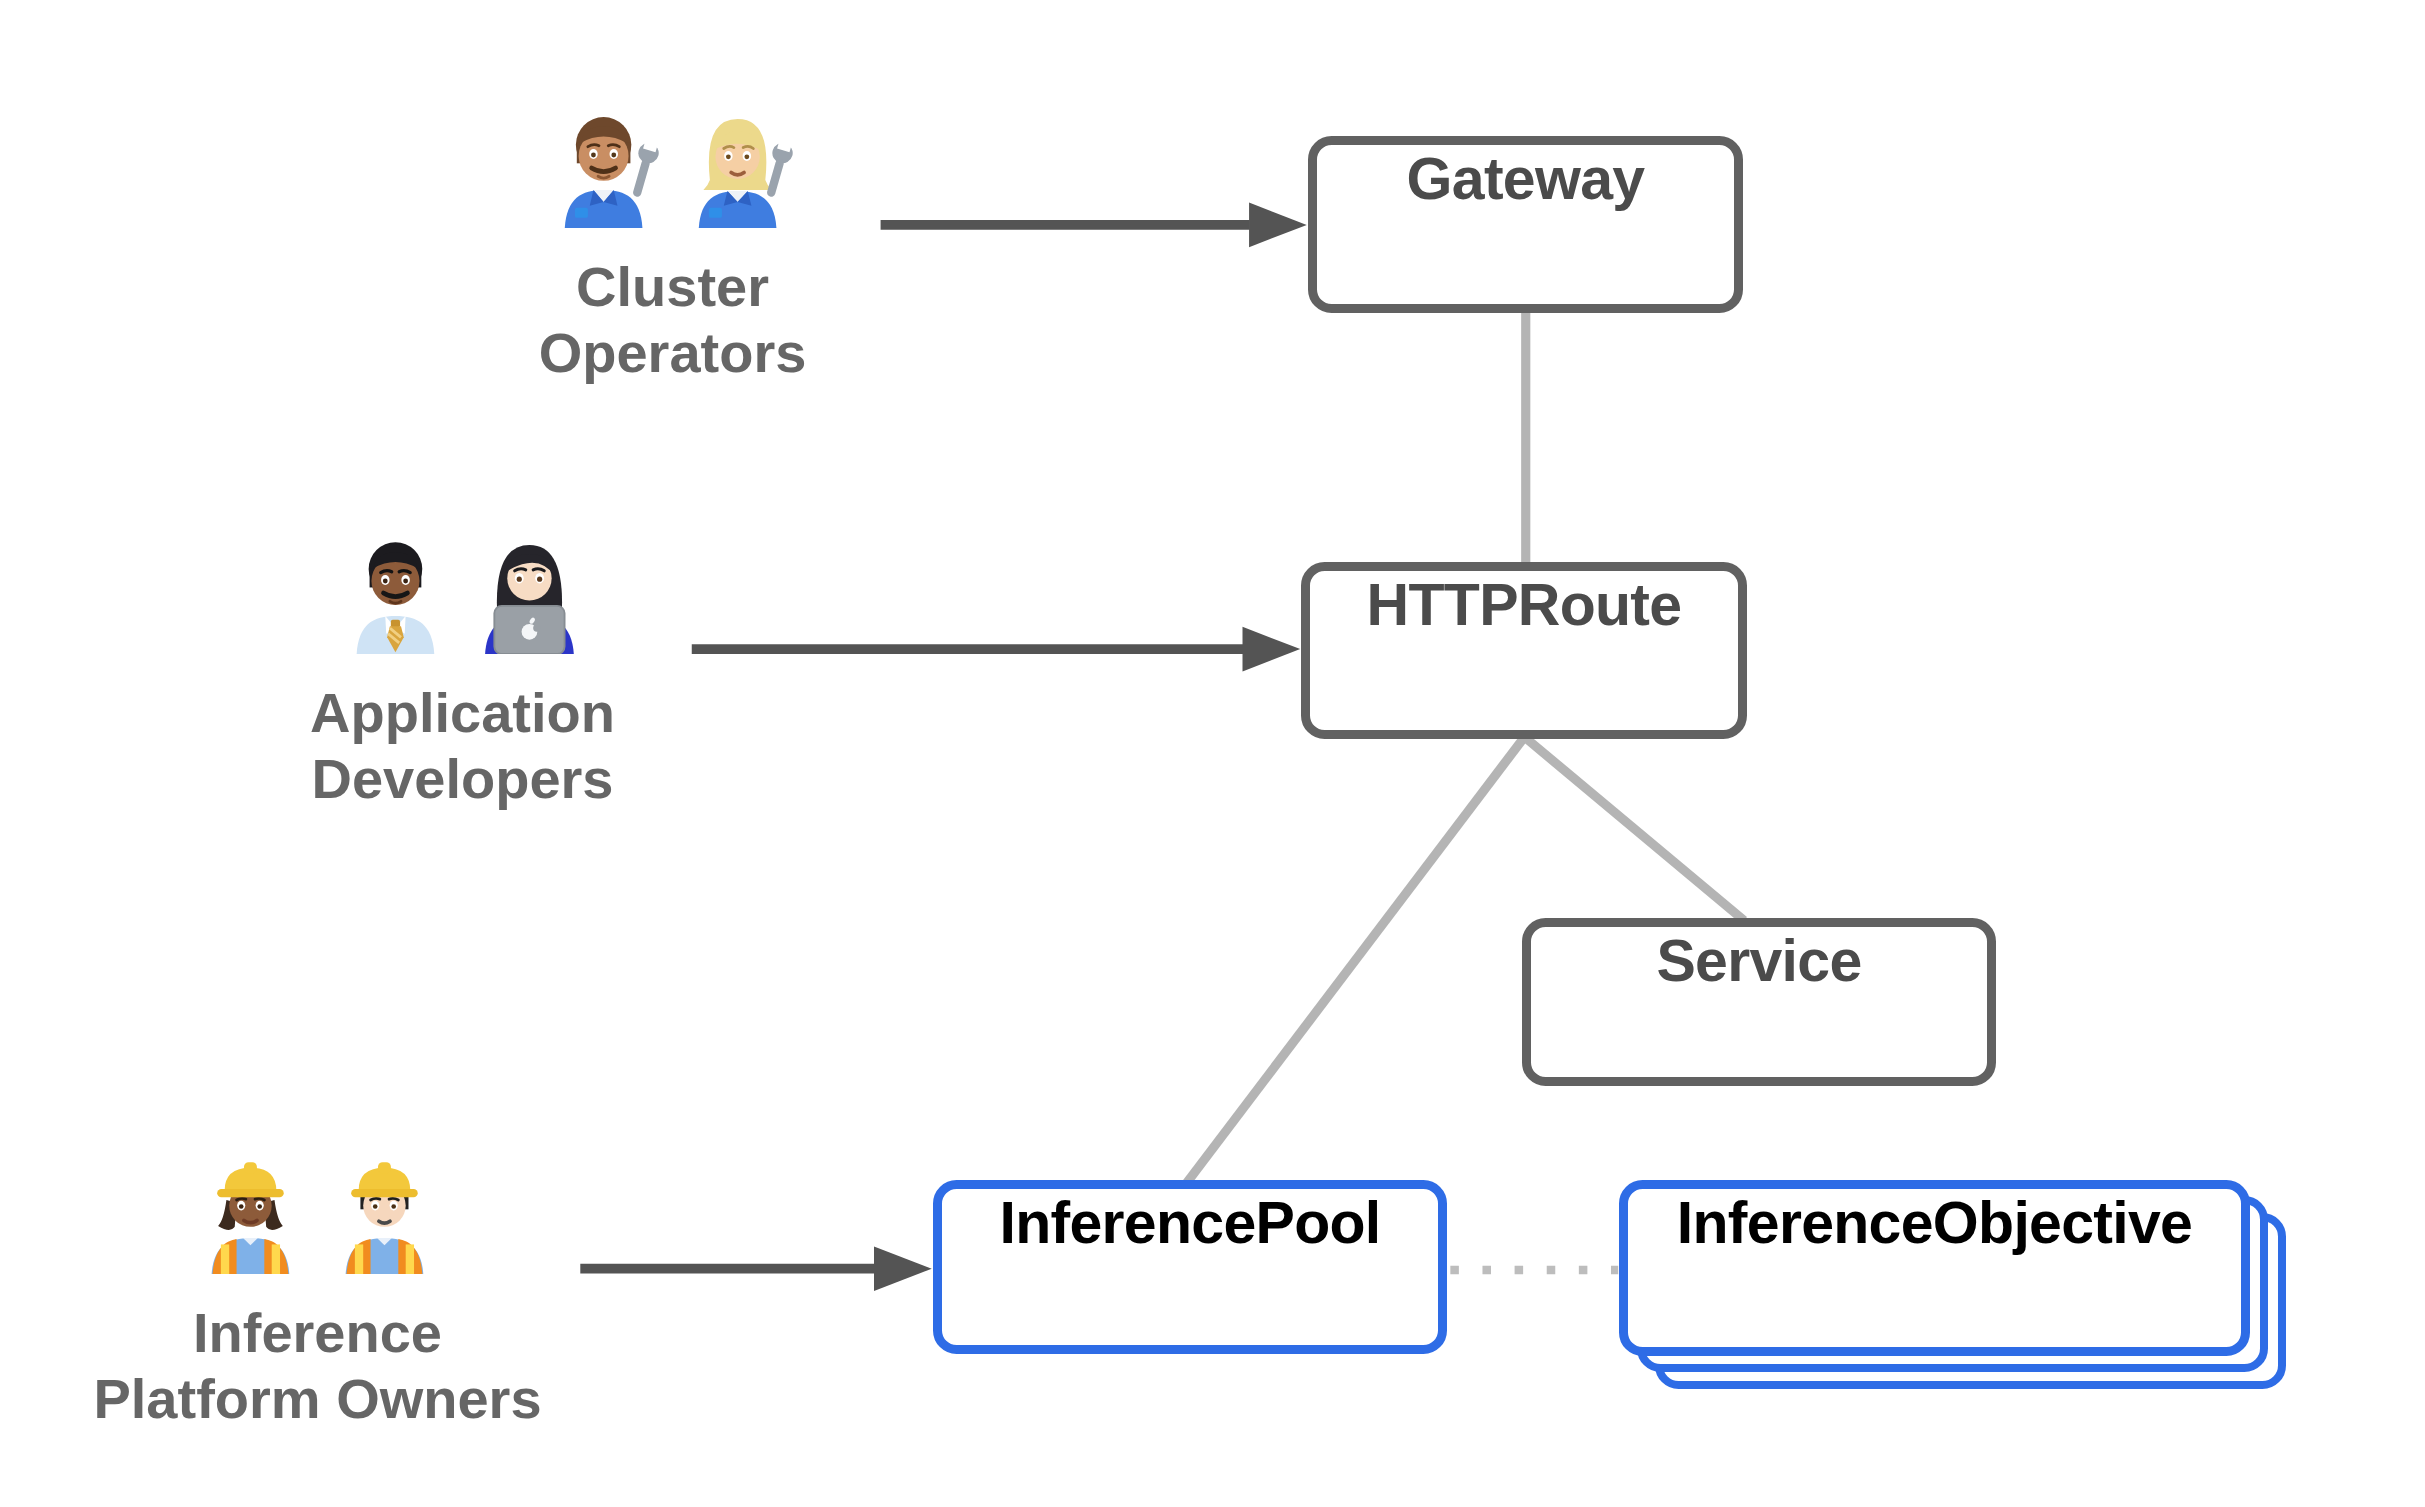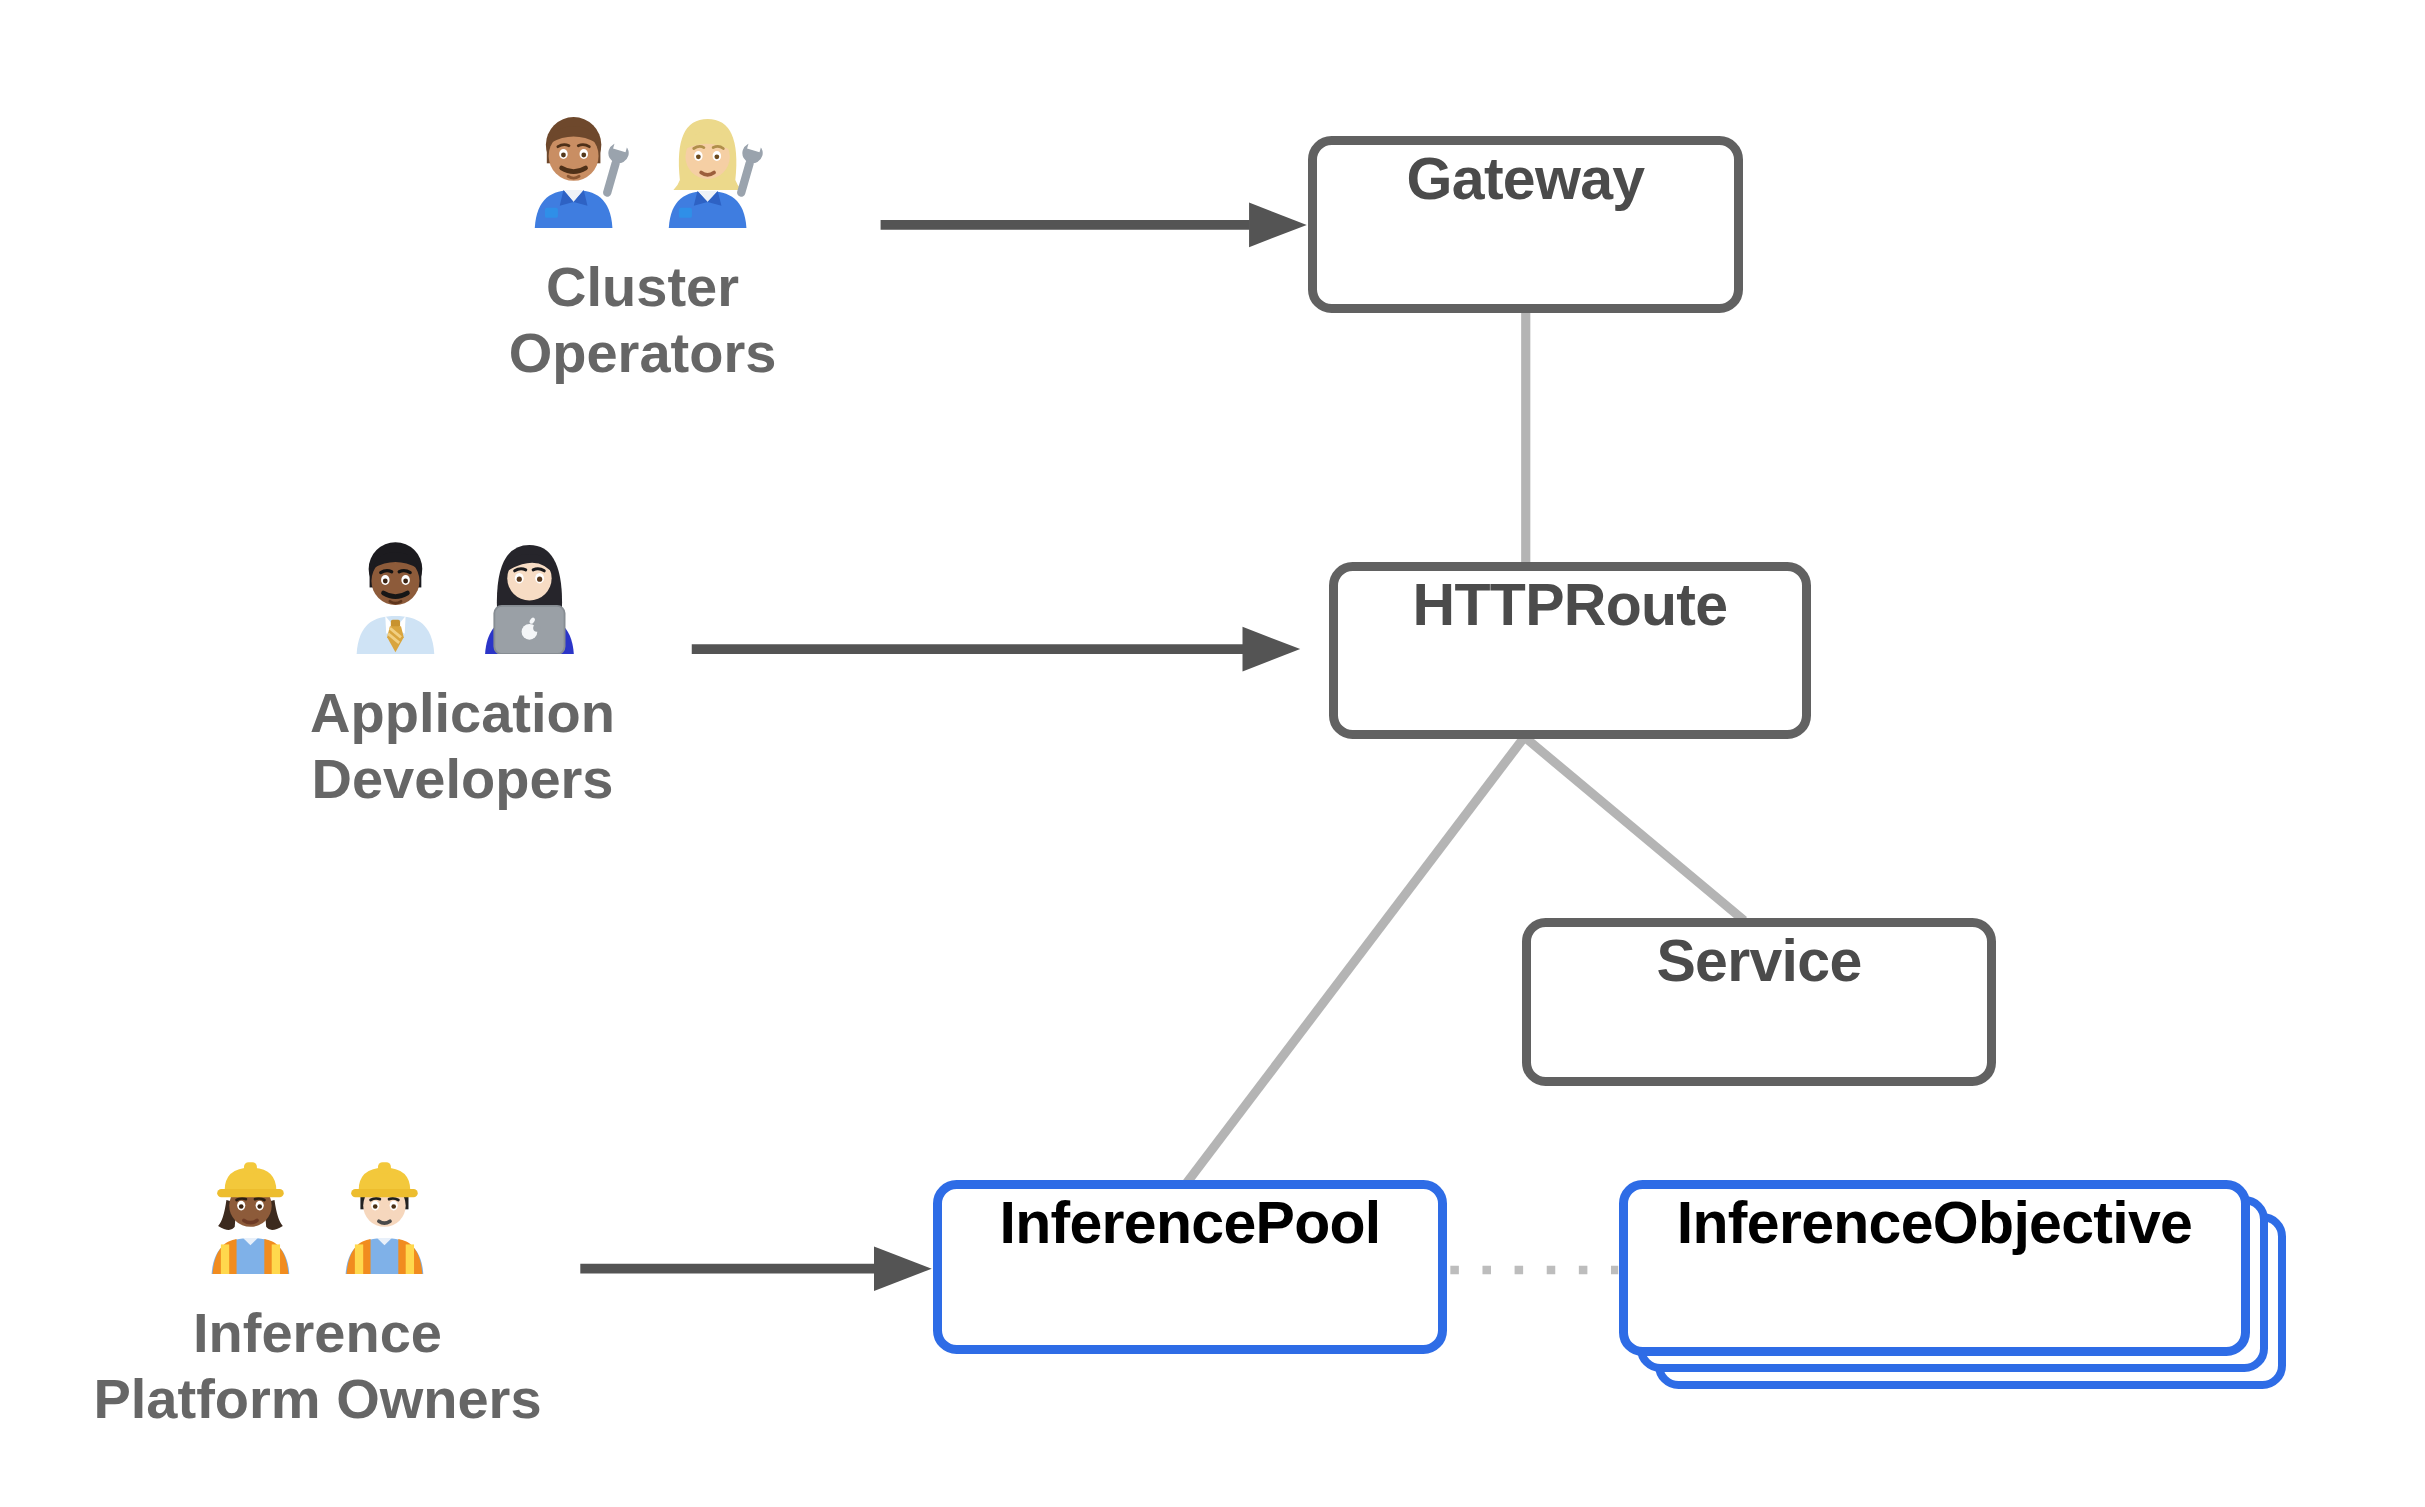--- a/index.html
+++ b/index.html
@@ -100,21 +100,21 @@
 
     <line x1="2327" y1="476" x2="2327" y2="860" stroke="#b4b4b4" stroke-width="14"></line>
 
     <line x1="2325" y1="1124" x2="1810" y2="1804" stroke="#b4b4b4" stroke-width="14"></line>
 
     <line x1="2325" y1="1124" x2="2660" y2="1404" stroke="#b4b4b4" stroke-width="14"></line>
 
     <line x1="2212" y1="1937" x2="2468" y2="1937" stroke="#bdbdbd" stroke-width="13" stroke-dasharray="13 36"></line>
   </svg>
 
-  <div class="persona" style="left:472px; top:106px; width:341px;">
+  <div class="persona" style="left:502px; top:106px; width:341px;">
     <div class="emoji-row">
       <span class="emoji">
         <svg viewBox="0 0 120 132" xmlns="http://www.w3.org/2000/svg">
           <circle cx="58" cy="42" r="30" fill="#6e482c"></circle>
           <rect x="29" y="40" width="9" height="22" fill="#6e482c"></rect>
           <rect x="78" y="40" width="9" height="22" fill="#6e482c"></rect>
           <circle cx="58" cy="54" r="27" fill="#c98e63"></circle>
           <path d="M33 40 q25 -14 50 0 q-4 -18 -25 -18 q-21 0 -25 18 z" fill="#6e482c"></path>
           <path d="M41 44 q6 -4 12 -1" stroke="#4e3018" stroke-width="3" fill="none" stroke-linecap="round"></path>
           <path d="M63 43 q6 -3 12 1" stroke="#4e3018" stroke-width="3" fill="none" stroke-linecap="round"></path>
@@ -261,21 +261,21 @@
         </svg>
       </span>
     </div>
     <div class="persona-label">Application Developers</div>
   </div>
 
   <div class="node" style="left:1308px; top:136px; width:435px; height:177px;">
     <span class="node-label">Gateway</span>
   </div>
 
-  <div class="node" style="left:1301px; top:562px; width:482px; height:177px;margin-left:28px;">
+  <div class="node" style="left:1301px; top:562px; width:446px; height:177px;">
     <span class="node-label">HTTPRoute</span>
   </div>
 
   <div class="node" style="left:1522px; top:918px; width:474px; height:168px;">
     <span class="node-label">Service</span>
   </div>
 
   <div class="node blue" style="left:933px; top:1180px; width:514px; height:174px;">
     <span class="node-label">InferencePool</span>
   </div>

